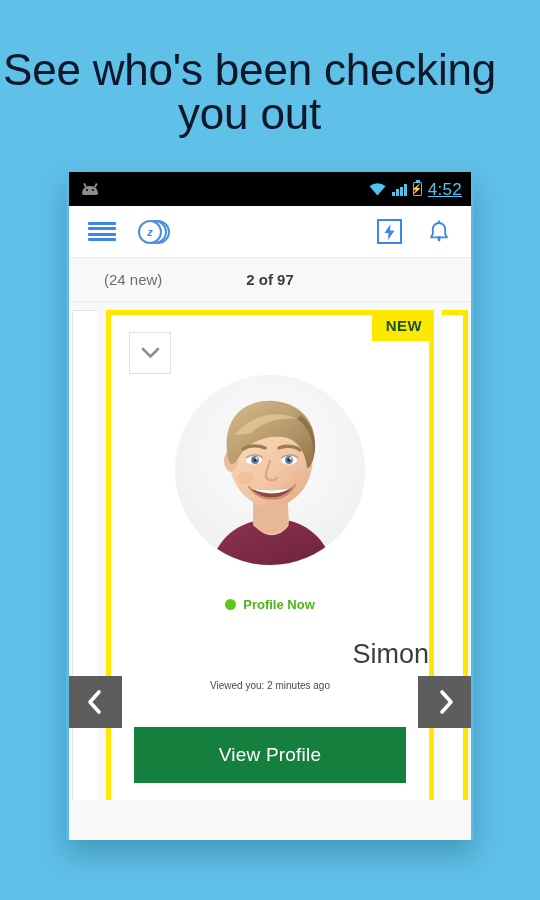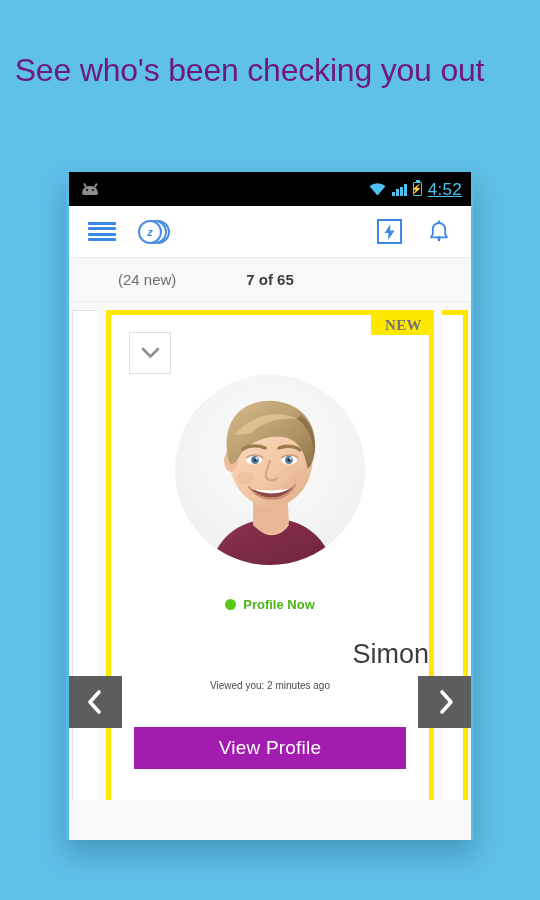--- a/index.html
+++ b/index.html
@@ -7,22 +7,22 @@
     width:540px; height:900px;
     background:#5fc0e8;
     font-family:"Liberation Sans", sans-serif;
     overflow:hidden;
   }
   .screen { position:relative; width:540px; height:900px; background:#5fc0e8; }
 
   
   .headline {
     position:absolute; left:0; top:48px; width:499px;
-    text-align:center; color:#701a75;
-    font-size:32px; line-height:44px; font-weight:300;
+    text-align:center; color:#0f172a;
+    font-size:44px; line-height:44px; font-weight:300;
     letter-spacing:-0.2px;
   }
 
   
   .phone {
     position:absolute; left:66px; top:172px;
     width:408px; height:668px;
     background:#f8f8f8;
     box-shadow:0 14px 26px rgba(10,60,90,0.30);
     overflow:hidden;
@@ -96,21 +96,21 @@
   .appbar-right{ margin-left:auto; display:flex; align-items:center; gap:26px; }
   .ic-boost{
     width:25px; height:25px; border:2px solid #3a87e8;
     display:flex; align-items:center; justify-content:center;
   }
   .ic-bell{ width:22px; height:24px; }
 
   
   .countrow{
     position:relative; height:44px; background:#f8f8f8;
-    display:flex; align-items:center; padding:0 0 0 52px;
+    display:flex; align-items:center; padding:0 0 0 38px;
     border-bottom:1px solid #ececec;
   }
   .count-new{ font-size:15px; color:#6e6e6e; }
   .count-of{
     position:absolute; left:0; right:0; text-align:center;
     font-size:15px; font-weight:bold; color:#3e3e3e;
   }
 
   
   .carousel{ position:relative; height:538px; background:#f8f8f8; }
@@ -124,24 +124,23 @@
     right:6px; border:5px solid #ffe800; border-left:none; background:#fff;
   }
 
   .card{
     position:absolute; left:40px; top:8px;
     width:328px; height:498px;
     background:#ffffff; border:5px solid #ffe800;
   }
   .badge-new{
     position:absolute; right:-5px; top:-5px;
-    background:#ffe800; color:#737373;
+    background:#ffe800; color:#14532d;
     font-size:15px; font-weight:bold; letter-spacing:0.4px;
-    padding:7px 12px 1px 14px;
-    font-family:Liberation Serif, serif;
+    padding:7px 12px 7px 14px;
   }
   .btn-collapse{
     position:absolute; left:18px; top:17px;
     width:42px; height:42px; background:#fff;
     border:1px solid #e0e0e0;
     display:flex; align-items:center; justify-content:center;
   }
 
   .avatar{
     position:absolute; left:50%; top:60px; transform:translateX(-50%);
@@ -159,22 +158,22 @@
 
   .name{
     position:absolute; left:0; right:0; top:324px;
     text-align:right; font-size:27px; font-weight:300; color:#3c3c3c;
   }
   .viewed{
     position:absolute; left:0; right:0; top:365px;
     text-align:center; font-size:10px; color:#4a4a4a;
   }
   .btn-view{
-    position:absolute; left:23px; right:23px; top:412px; height:42px;
-    background:#a21caf; color:#ffffff; border:none;
+    position:absolute; left:23px; right:23px; top:412px; height:56px;
+    background:#15803d; color:#ffffff; border:none;
     font-size:19px; font-family:"Liberation Sans", sans-serif;
     display:flex; align-items:center; justify-content:center;
     letter-spacing:0.2px;
   }
 
   .nav-arrow{
     position:absolute; top:374px; width:56px; height:52px;
     background:#5d5d5d; display:flex; align-items:center; justify-content:center;
     z-index:20;
   }
@@ -239,21 +238,21 @@
         <svg class="ic-bell" viewBox="0 0 22 24">
           <path d="M11 3 C7.3 3 4.8 5.8 4.8 9.2 V14 L3 17.4 H19 L17.2 14 V9.2 C17.2 5.8 14.7 3 11 3 Z" fill="none" stroke="#3a87e8" stroke-width="1.8" stroke-linejoin="round"></path>
           <path d="M11 1.2 V3" stroke="#3a87e8" stroke-width="1.8" stroke-linecap="round"></path>
           <path d="M11 17.4 V20" stroke="#3a87e8" stroke-width="2.6" stroke-linecap="round"></path>
         </svg>
       </div>
     </div>
 
     <div class="countrow">
       <span class="count-new">(24 new)</span>
-      <span class="count-of">7 of 65</span>
+      <span class="count-of">2 of 97</span>
     </div>
 
     <div class="carousel">
 
       <div class="card-side left"></div>
       <div class="card-side right"></div>
 
       <div class="card">
 
         <div class="badge-new">NEW</div>

